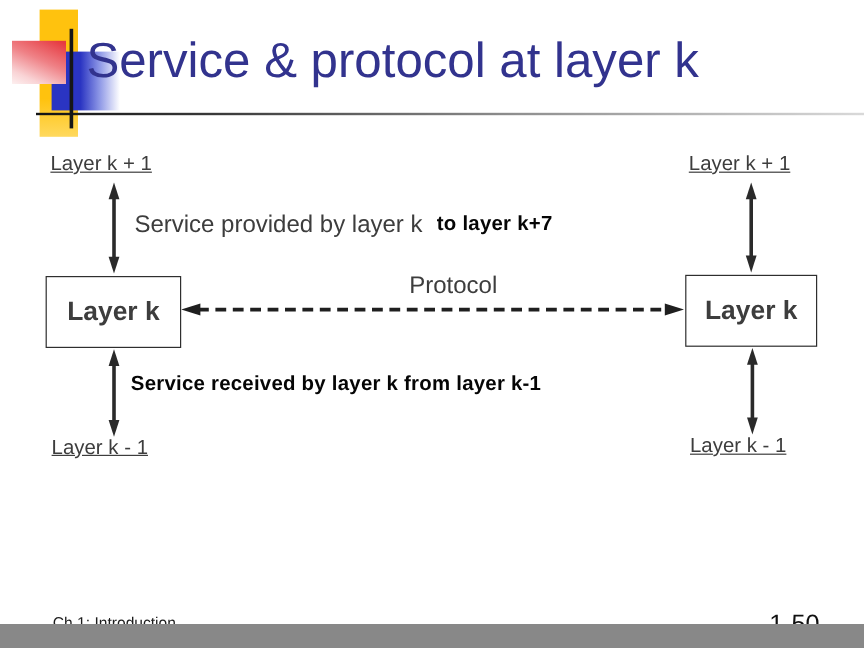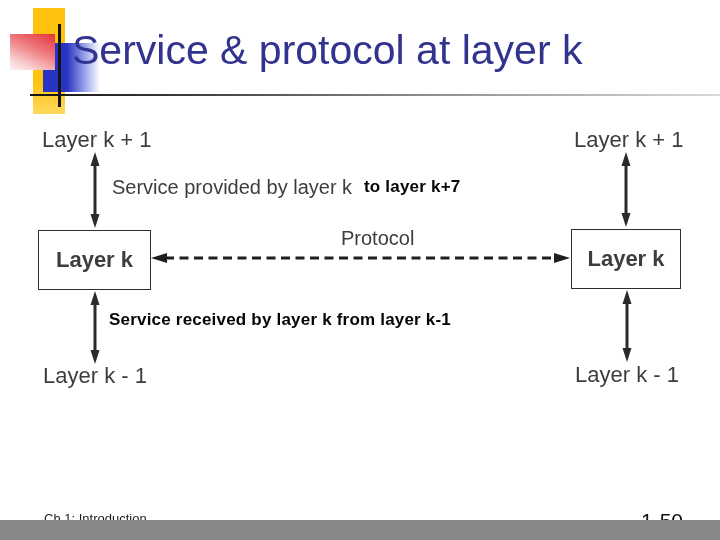--- a/index.html
+++ b/index.html
@@ -35,21 +35,21 @@
   }
   
   .slide-title{
     position:absolute;left:72px;top:27px;margin:0;z-index:6;
     font-size:41px;font-weight:400;color:#32338e;
     letter-spacing:0px;white-space:nowrap;
   }
   
   .fuzzy{color:#3d3d3d;filter:blur(0.45px);}
   .fig-label{
-    position:absolute;font-size:22px;white-space:nowrap;z-index:2;
+    position:absolute;font-size:17px;white-space:nowrap;z-index:2;text-decoration:underline;
   }
   .lbl-tl{left:42px;top:127px;}
   .lbl-tr{left:574px;top:127px;}
   .lbl-bl{left:43px;top:363px;}
   .lbl-br{left:575px;top:362px;}
   .layer-box{
     position:absolute;border:1.6px solid #2e2e2e;background:#fff;
     display:flex;align-items:center;justify-content:center;z-index:2;font-weight:bold;
   }
   .box-left{left:38px;top:230px;width:111px;height:58px;}

